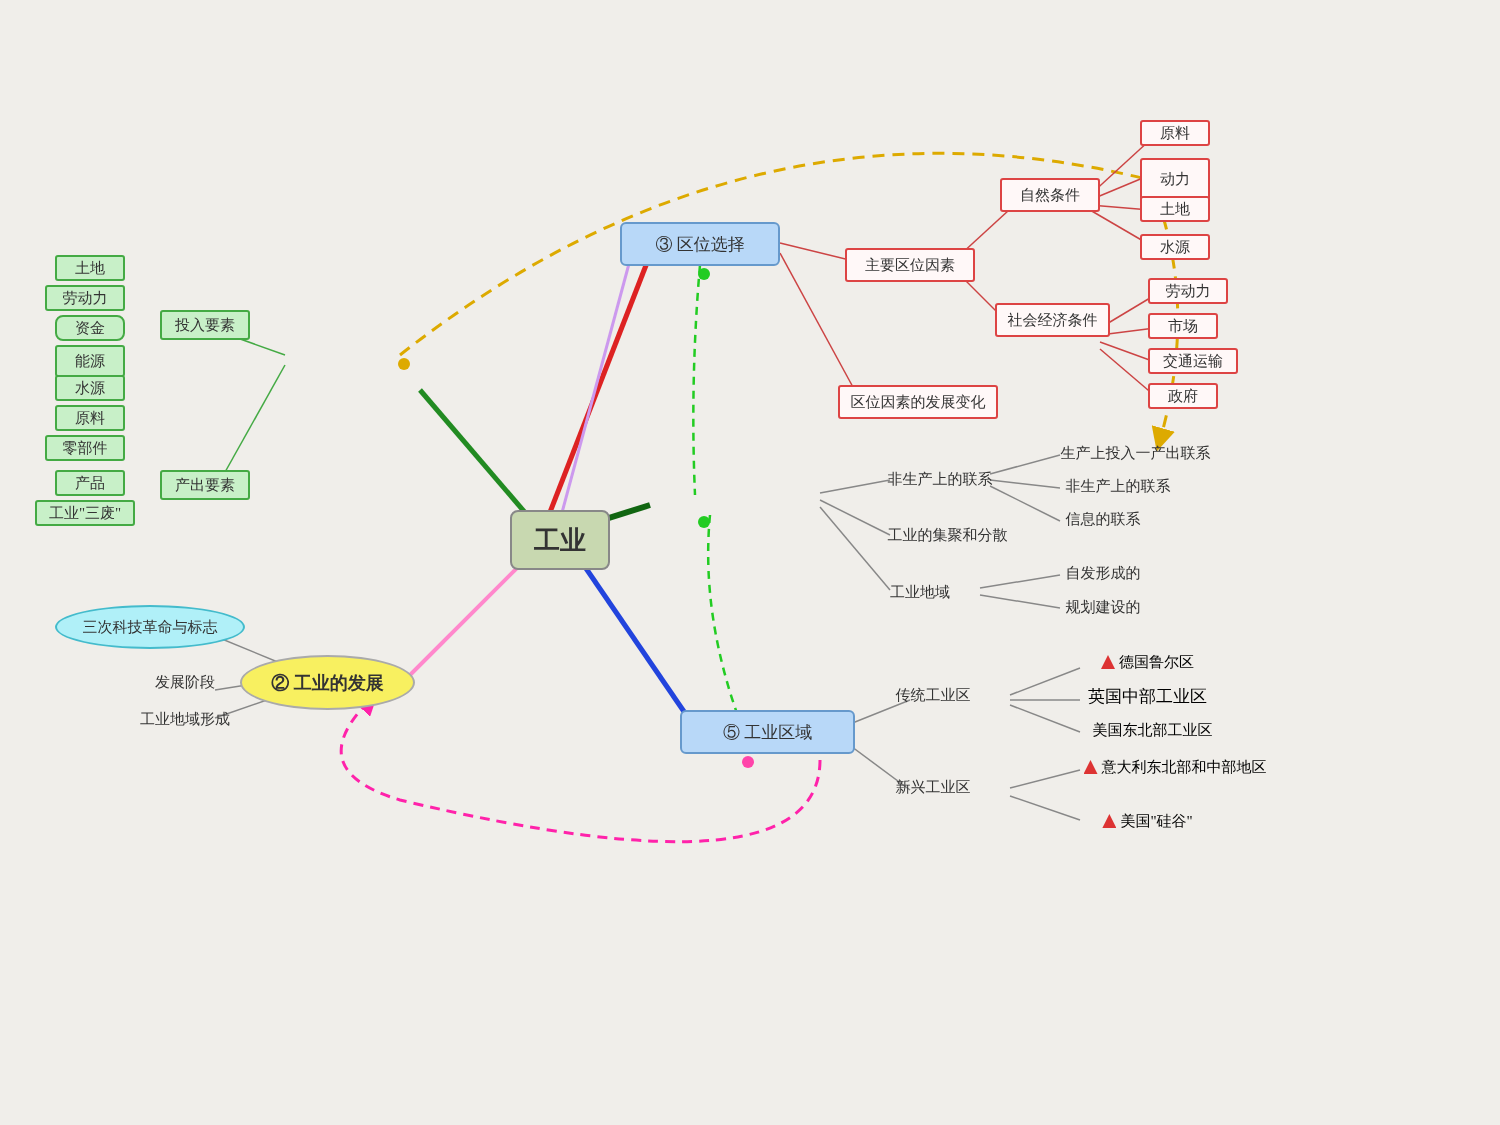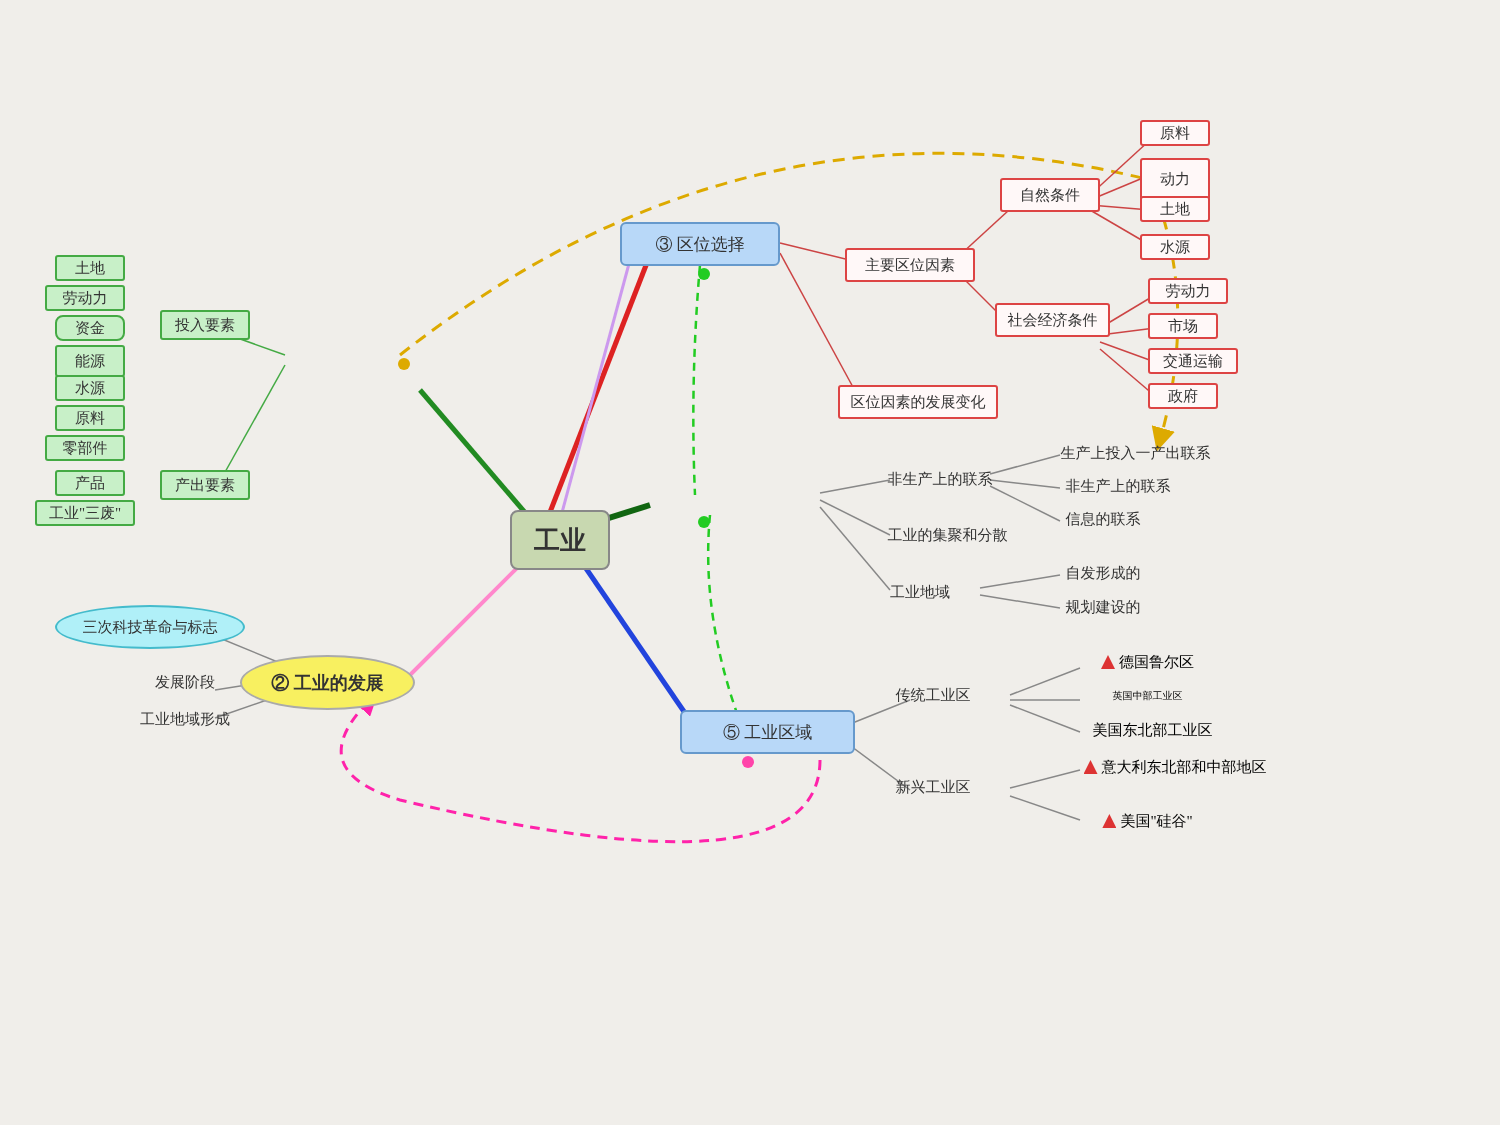--- a/index.html
+++ b/index.html
@@ -316,21 +316,21 @@
 
   <div class="node node-text" style="left:878px; top:770px; width:110px; height:34px;">
     <span>新兴工业区</span>
   </div>
 
   <div class="node" style="left:1060px; top:648px; width:175px; height:28px;">
     <span style="display:inline-block;width:14px;height:14px;background:#dd3333;clip-path:polygon(50% 0%,0% 100%,100% 100%);margin-right:4px;vertical-align:middle;"></span>
     <span style="font-size:15px;">德国鲁尔区</span>
   </div>
   <div class="node" style="left:1060px; top:682px; width:175px; height:28px;">
-    <span style="font-size:10px;">英国中部工业区</span>
+    <span style="font-size:17px;">英国中部工业区</span>
   </div>
   <div class="node" style="left:1060px; top:716px; width:185px; height:28px;">
     <span style="font-size:15px;">美国东北部工业区</span>
   </div>
 
   <div class="node" style="left:1060px; top:753px; width:230px; height:28px;">
     <span style="display:inline-block;width:14px;height:14px;background:#dd3333;clip-path:polygon(50% 0%,0% 100%,100% 100%);margin-right:4px;vertical-align:middle;"></span>
     <span style="font-size:15px;">意大利东北部和中部地区</span>
   </div>
   <div class="node" style="left:1060px; top:807px; width:175px; height:28px;">

